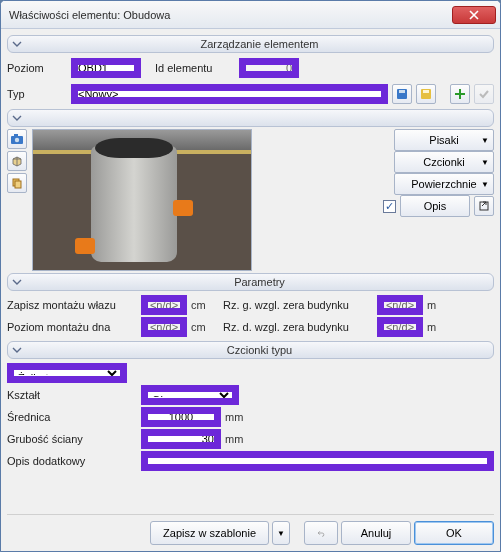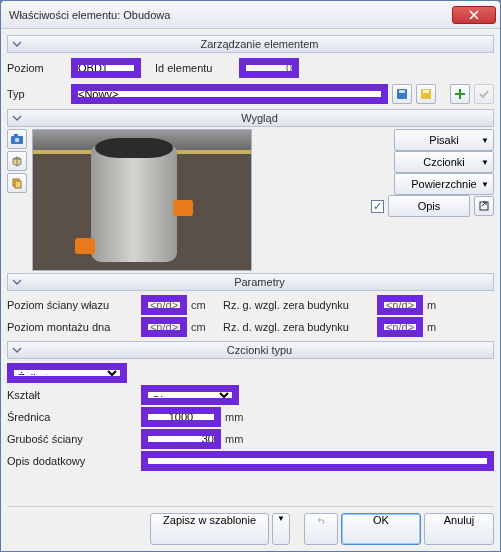--- a/index.html
+++ b/index.html
@@ -2,21 +2,21 @@
 <html><head>
 <meta charset="utf-8">
 <style>
   * { box-sizing: border-box; font-family: "Segoe UI", Tahoma, sans-serif; font-size: 11px; }
   body { margin: 0; background: #6a8bb5; padding: 0; }
   .window { width: 501px; height: 552px; background: #fff; border: 1px solid #5a7ba8; border-radius: 5px 5px 0 0; overflow: hidden; box-shadow: 0 0 8px rgba(0,0,0,0.3); }
   .titlebar { height: 28px; background: linear-gradient(to bottom, #f8f8f8, #e4e9f0); border-bottom: 1px solid #c0cadb; display: flex; align-items: center; padding: 0 4px 0 8px; }
   .titlebar-title { flex: 1; color: #2b2b2b; }
   .close-btn { width: 44px; height: 18px; background: linear-gradient(to bottom, #e06060, #c83838); border: 1px solid #a02020; border-radius: 3px; display:flex; align-items:center; justify-content:center; color:#fff; font-weight:bold; font-size:12px; }
   .content { padding: 4px 6px; background: #f0f0f0; height: calc(100% - 28px); display:flex; flex-direction:column; }
-  .section-header { height: 18px; background: linear-gradient(to bottom, #f6f7fa, #dce2ec); border: 1px solid #b8c2d4; border-radius: 0; display:flex; align-items:center; margin: 2px 0; }
+  .section-header { height: 18px; background: linear-gradient(to bottom, #f6f7fa, #dce2ec); border: 1px solid #b8c2d4; border-radius: 6px; display:flex; align-items:center; margin: 2px 0; }
   .chevron { width: 18px; height: 14px; display:flex; align-items:center; justify-content:center; }
   .chevron svg { width:10px; height:10px; }
   .section-title { flex:1; text-align:center; color:#333; }
   .row { display:flex; align-items:center; margin: 3px 0; gap:4px; }
   .lbl { color:#222; }
   input.txt, select.sel { height: 20px; border: 7px solid #6d28d9; background:#fff; padding: 1px 0; }
   input.txt.ro { background:#f4f4f4; color:#666; text-align:center; }
   .small-btn { width:20px; height:20px; border:1px solid #a8b4c8; background: linear-gradient(to bottom,#fdfdfd,#e6eaf2); border-radius:2px; display:flex; align-items:center; justify-content:center; }
   .icon-btn-col { display:flex; flex-direction:column; gap:2px; margin-right:3px; }
   .icon-btn-col.left { width:22px; }
@@ -29,21 +29,21 @@
   .pipe-l{position:absolute;left:42px;top:108px;width:20px;height:16px;background:#e87a1a;border-radius:3px;}
   .pipe-r{position:absolute;left:140px;top:70px;width:20px;height:16px;background:#e87a1a;border-radius:3px;}
   .right-buttons { flex:1; display:flex; flex-direction:column; align-items:flex-end; padding-left:10px;}
   .drop-btn { width:100px; height:22px; border:1px solid #a8b4c8; background:linear-gradient(to bottom,#fdfdfd,#e6eaf2); border-radius:2px; display:flex; align-items:center; justify-content:center; position:relative; }
   .drop-btn .arrow { position:absolute; right:4px; font-size:8px; }
   .opis-row { display:flex; align-items:center; gap:4px; }
   .checkbox { width:13px; height:13px; border:1px solid #6a7a9a; background:#fff; display:flex; align-items:center; justify-content:center; font-size:10px; color:#2a5aa0; }
   .params .row { margin: 2px 0; }
   .unit { width:22px; color:#333; }
   .bottom-bar { margin-top:auto; display:flex; justify-content:flex-end; gap:3px; padding:6px 0 2px 0; border-top:1px solid #d0d0d0; }
-  .btn { height:32px; border:1px solid #a8b4c8; background:linear-gradient(to bottom,#fdfdfd,#e6eaf2); border-radius:3px; padding:0 12px; display:flex; align-items:flex-start; justify-content:center; }
+  .btn { height:24px; border:1px solid #a8b4c8; background:linear-gradient(to bottom,#fdfdfd,#e6eaf2); border-radius:3px; padding:0 12px; display:flex; align-items:center; justify-content:center; }
   .btn.ok { border:1px solid #4a90d9; box-shadow: inset 0 0 0 1px #9ec7f0; min-width:80px; }
   .split-right{width:18px;padding:0;}
   .undo{color:#999;}
   svg { display:block; }
 </style>
 </head>
 <body>
 
 <div class="window">
   <div class="titlebar">
@@ -99,21 +99,20 @@
           </svg>
         </div>
     </div>
 
     <div class="section-header">
       <span class="chevron">
           <svg viewBox="0 0 10 10">
             <path d="M1 3 L5 7 L9 3" stroke="#5a6a8a" fill="none" stroke-width="1.4"></path>
           </svg>
         </span>
-      <span class="section-title">Wygląd</span>
     </div>
 
     <div class="preview">
       <div class="icon-btn-col left">
         <div class="small-btn">
             <svg width="14" height="12" viewBox="0 0 14 12">
               <rect x="1" y="3" width="12" height="8" rx="1" fill="#3a78c8"></rect>
               <circle cx="7" cy="7" r="2.2" fill="#cde"></circle>
               <rect x="4" y="1" width="4" height="3" fill="#3a78c8"></rect>
             </svg>
@@ -148,21 +147,21 @@
             <span class="arrow">▼</span>
           </div>
         <div class="drop-btn">
             <span>Powierzchnie</span>
             <span class="arrow">▼</span>
           </div>
         <div class="opis-row">
           <div class="checkbox">
               <span>✓</span>
             </div>
-          <div class="drop-btn" style="width:82px">
+          <div class="drop-btn" style="width:70px">
               <span>Opis</span>
             </div>
           <div class="small-btn">
               <svg width="12" height="12" viewBox="0 0 12 12">
                 <rect x="2" y="2" width="8" height="8" stroke="#333" fill="none"></rect>
                 <path d="M4 6 L8 2 M8 2 H5 M8 2 V5" stroke="#333" fill="none"></path>
               </svg>
             </div>
         </div>
       </div>
@@ -171,21 +170,21 @@
     <div class="section-header">
       <span class="chevron">
           <svg viewBox="0 0 10 10">
             <path d="M1 3 L5 7 L9 3" stroke="#5a6a8a" fill="none" stroke-width="1.4"></path>
           </svg>
         </span>
       <span class="section-title">Parametry</span>
     </div>
     <div class="params">
       <div class="row">
-        <span class="lbl" style="width:130px">Poziom ściany włazu</span>
+        <span class="lbl" style="width:130px">Zapisz montażu włazu</span>
         <input class="txt ro" style="width: 46px;" readonly="" value="&lt;n/d&gt;">
         <span class="unit">cm</span>
         <span class="lbl" style="width:150px;margin-left:6px">Rz. g. wzgl. zera budynku</span>
         <input class="txt ro" style="width: 46px;" readonly="" value="&lt;n/d&gt;">
         <span class="unit">m</span>
       </div>
       <div class="row">
         <span class="lbl" style="width:130px">Poziom montażu dna</span>
         <input class="txt ro" style="width: 46px;" readonly="" value="&lt;n/d&gt;">
         <span class="unit">cm</span>
@@ -233,22 +232,22 @@
         </div>
       <div class="btn split-right">
           <span style="font-size:8px">▼</span>
         </div>
       <div style="width:8px"></div>
       <div class="btn undo" style="width:34px">
           <svg width="14" height="12" viewBox="0 0 14 12">
             <path d="M5 3 L2 6 L5 9 M2 6 H9 A3 3 0 0 1 9 12" stroke="#999" fill="none" stroke-width="1.4"></path>
           </svg>
         </div>
+      <div class="btn" style="min-width:70px">
+          <span>Anuluj</span>
+        </div>
       <div class="btn ok">
           <span>OK</span>
         </div>
-      <div class="btn" style="min-width:70px">
-          <span>Anuluj</span>
-        </div>
     </div>
 
   </div>
 </div>
 
 </body></html>

